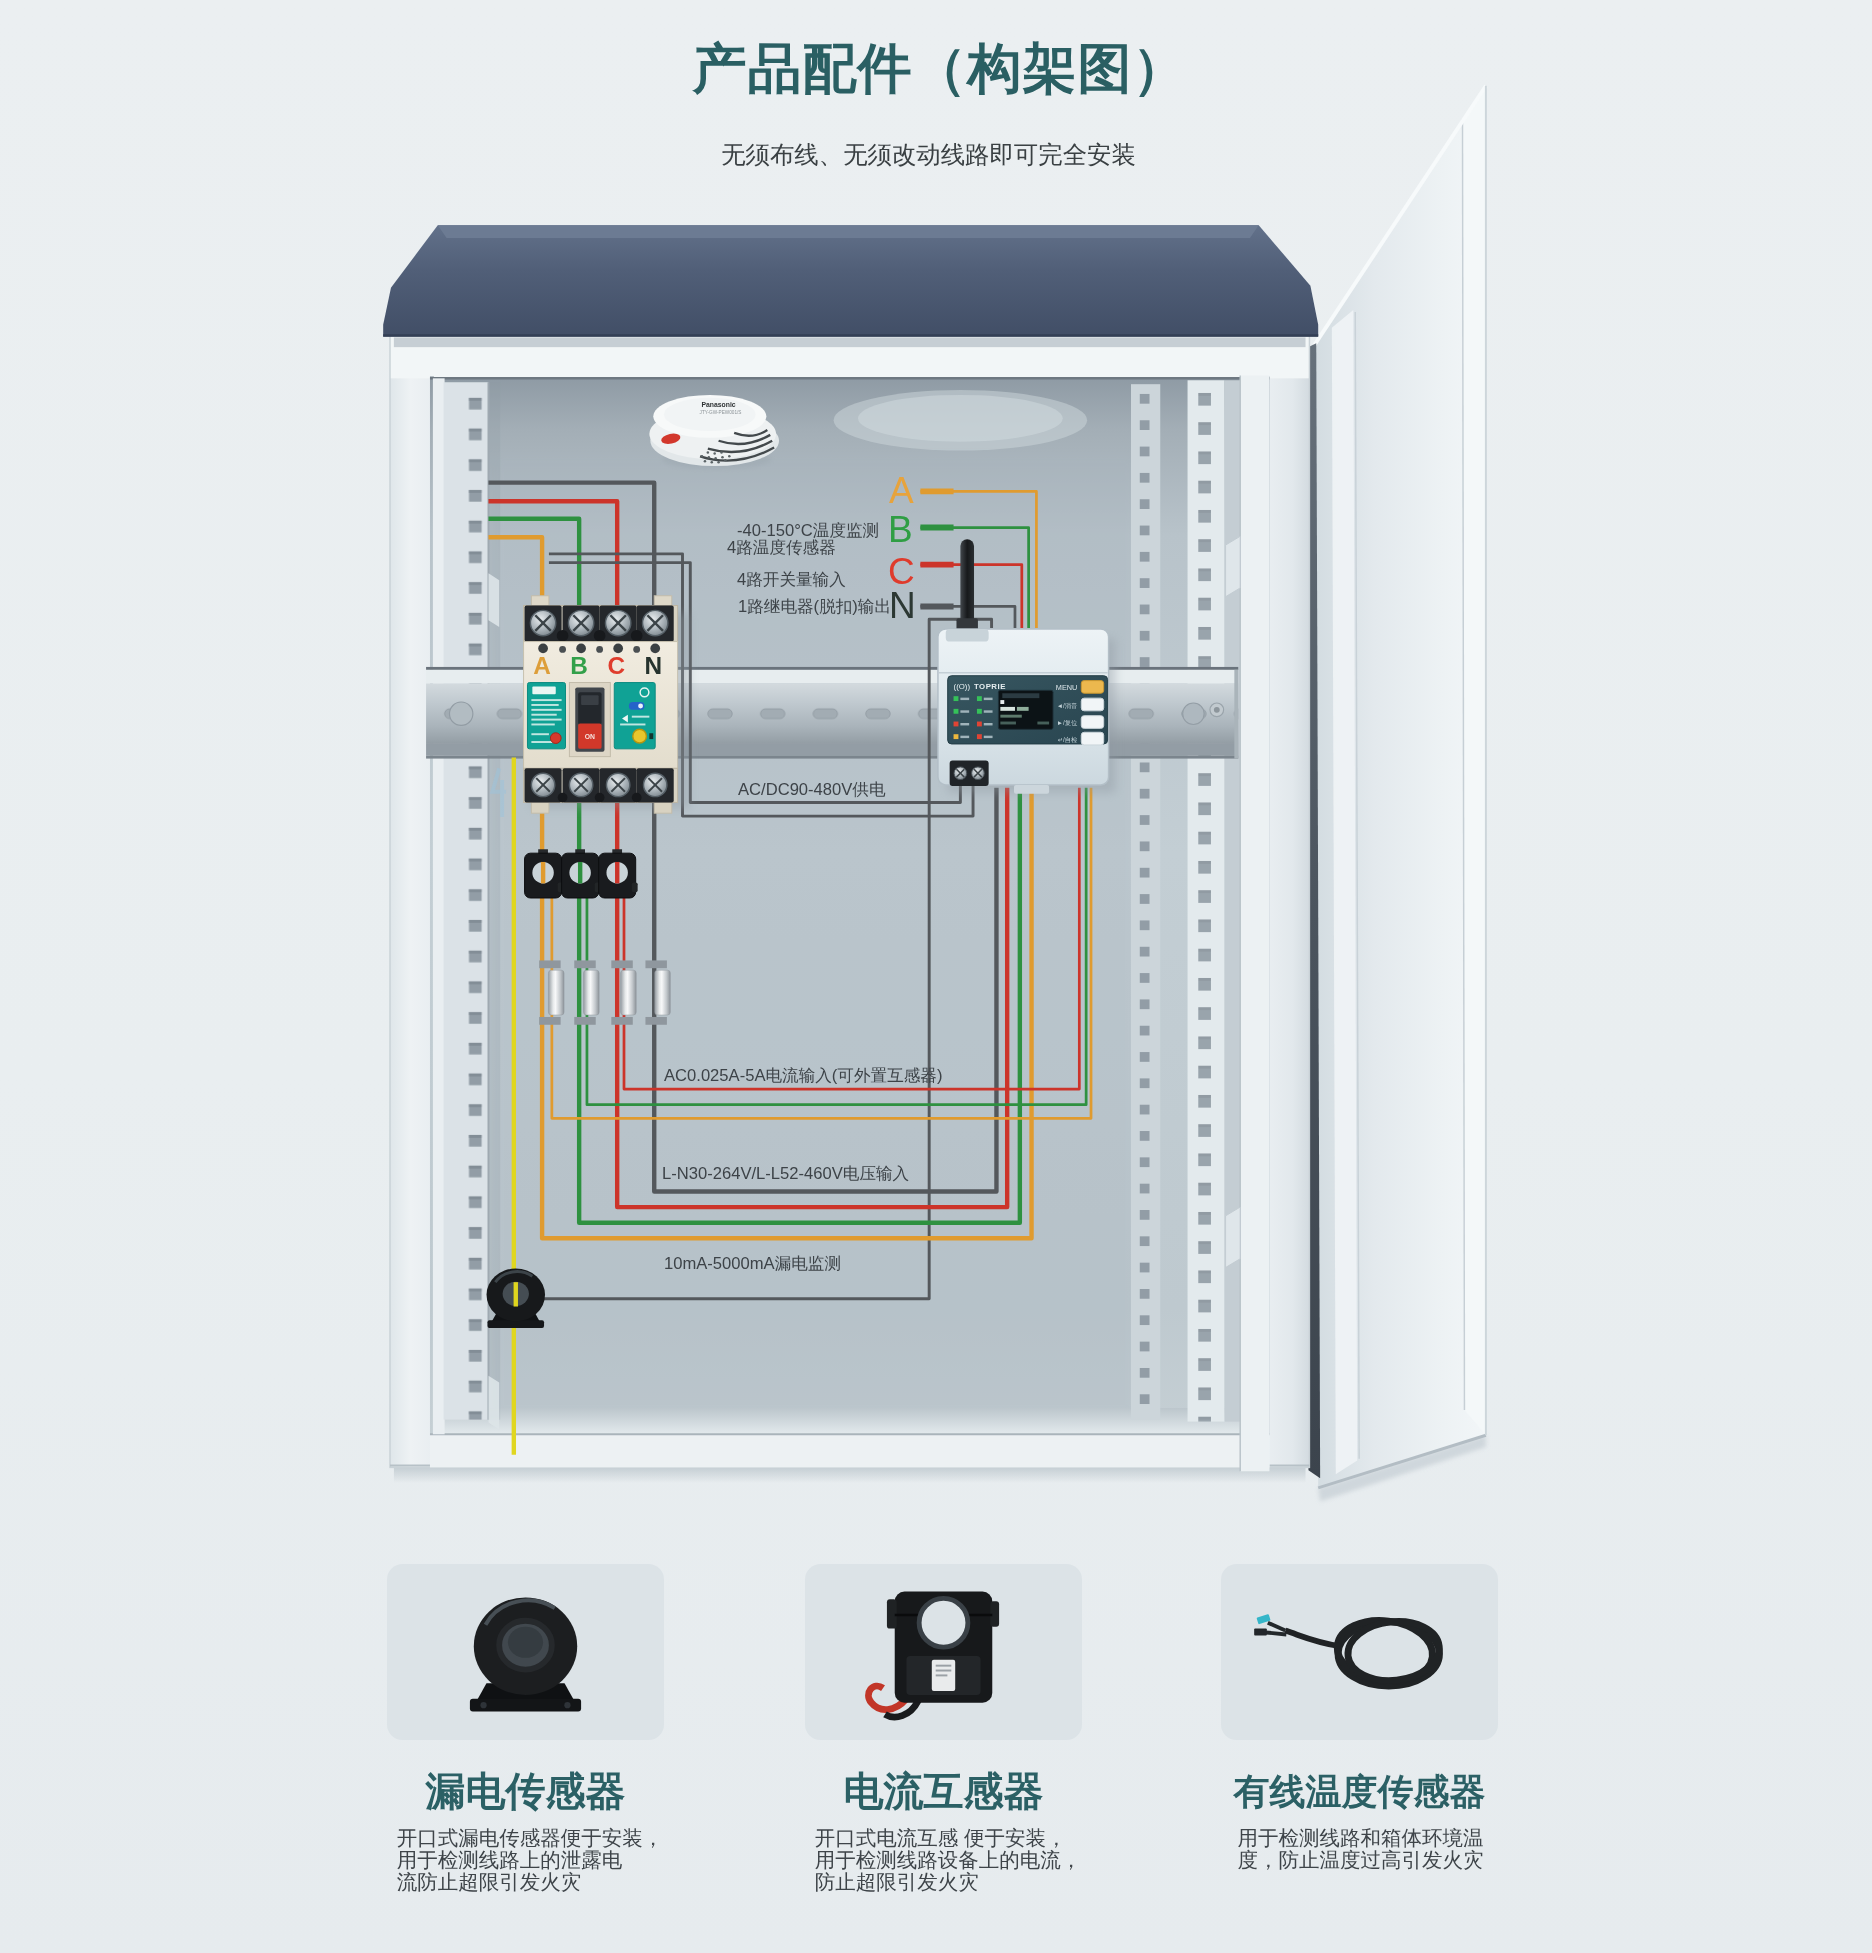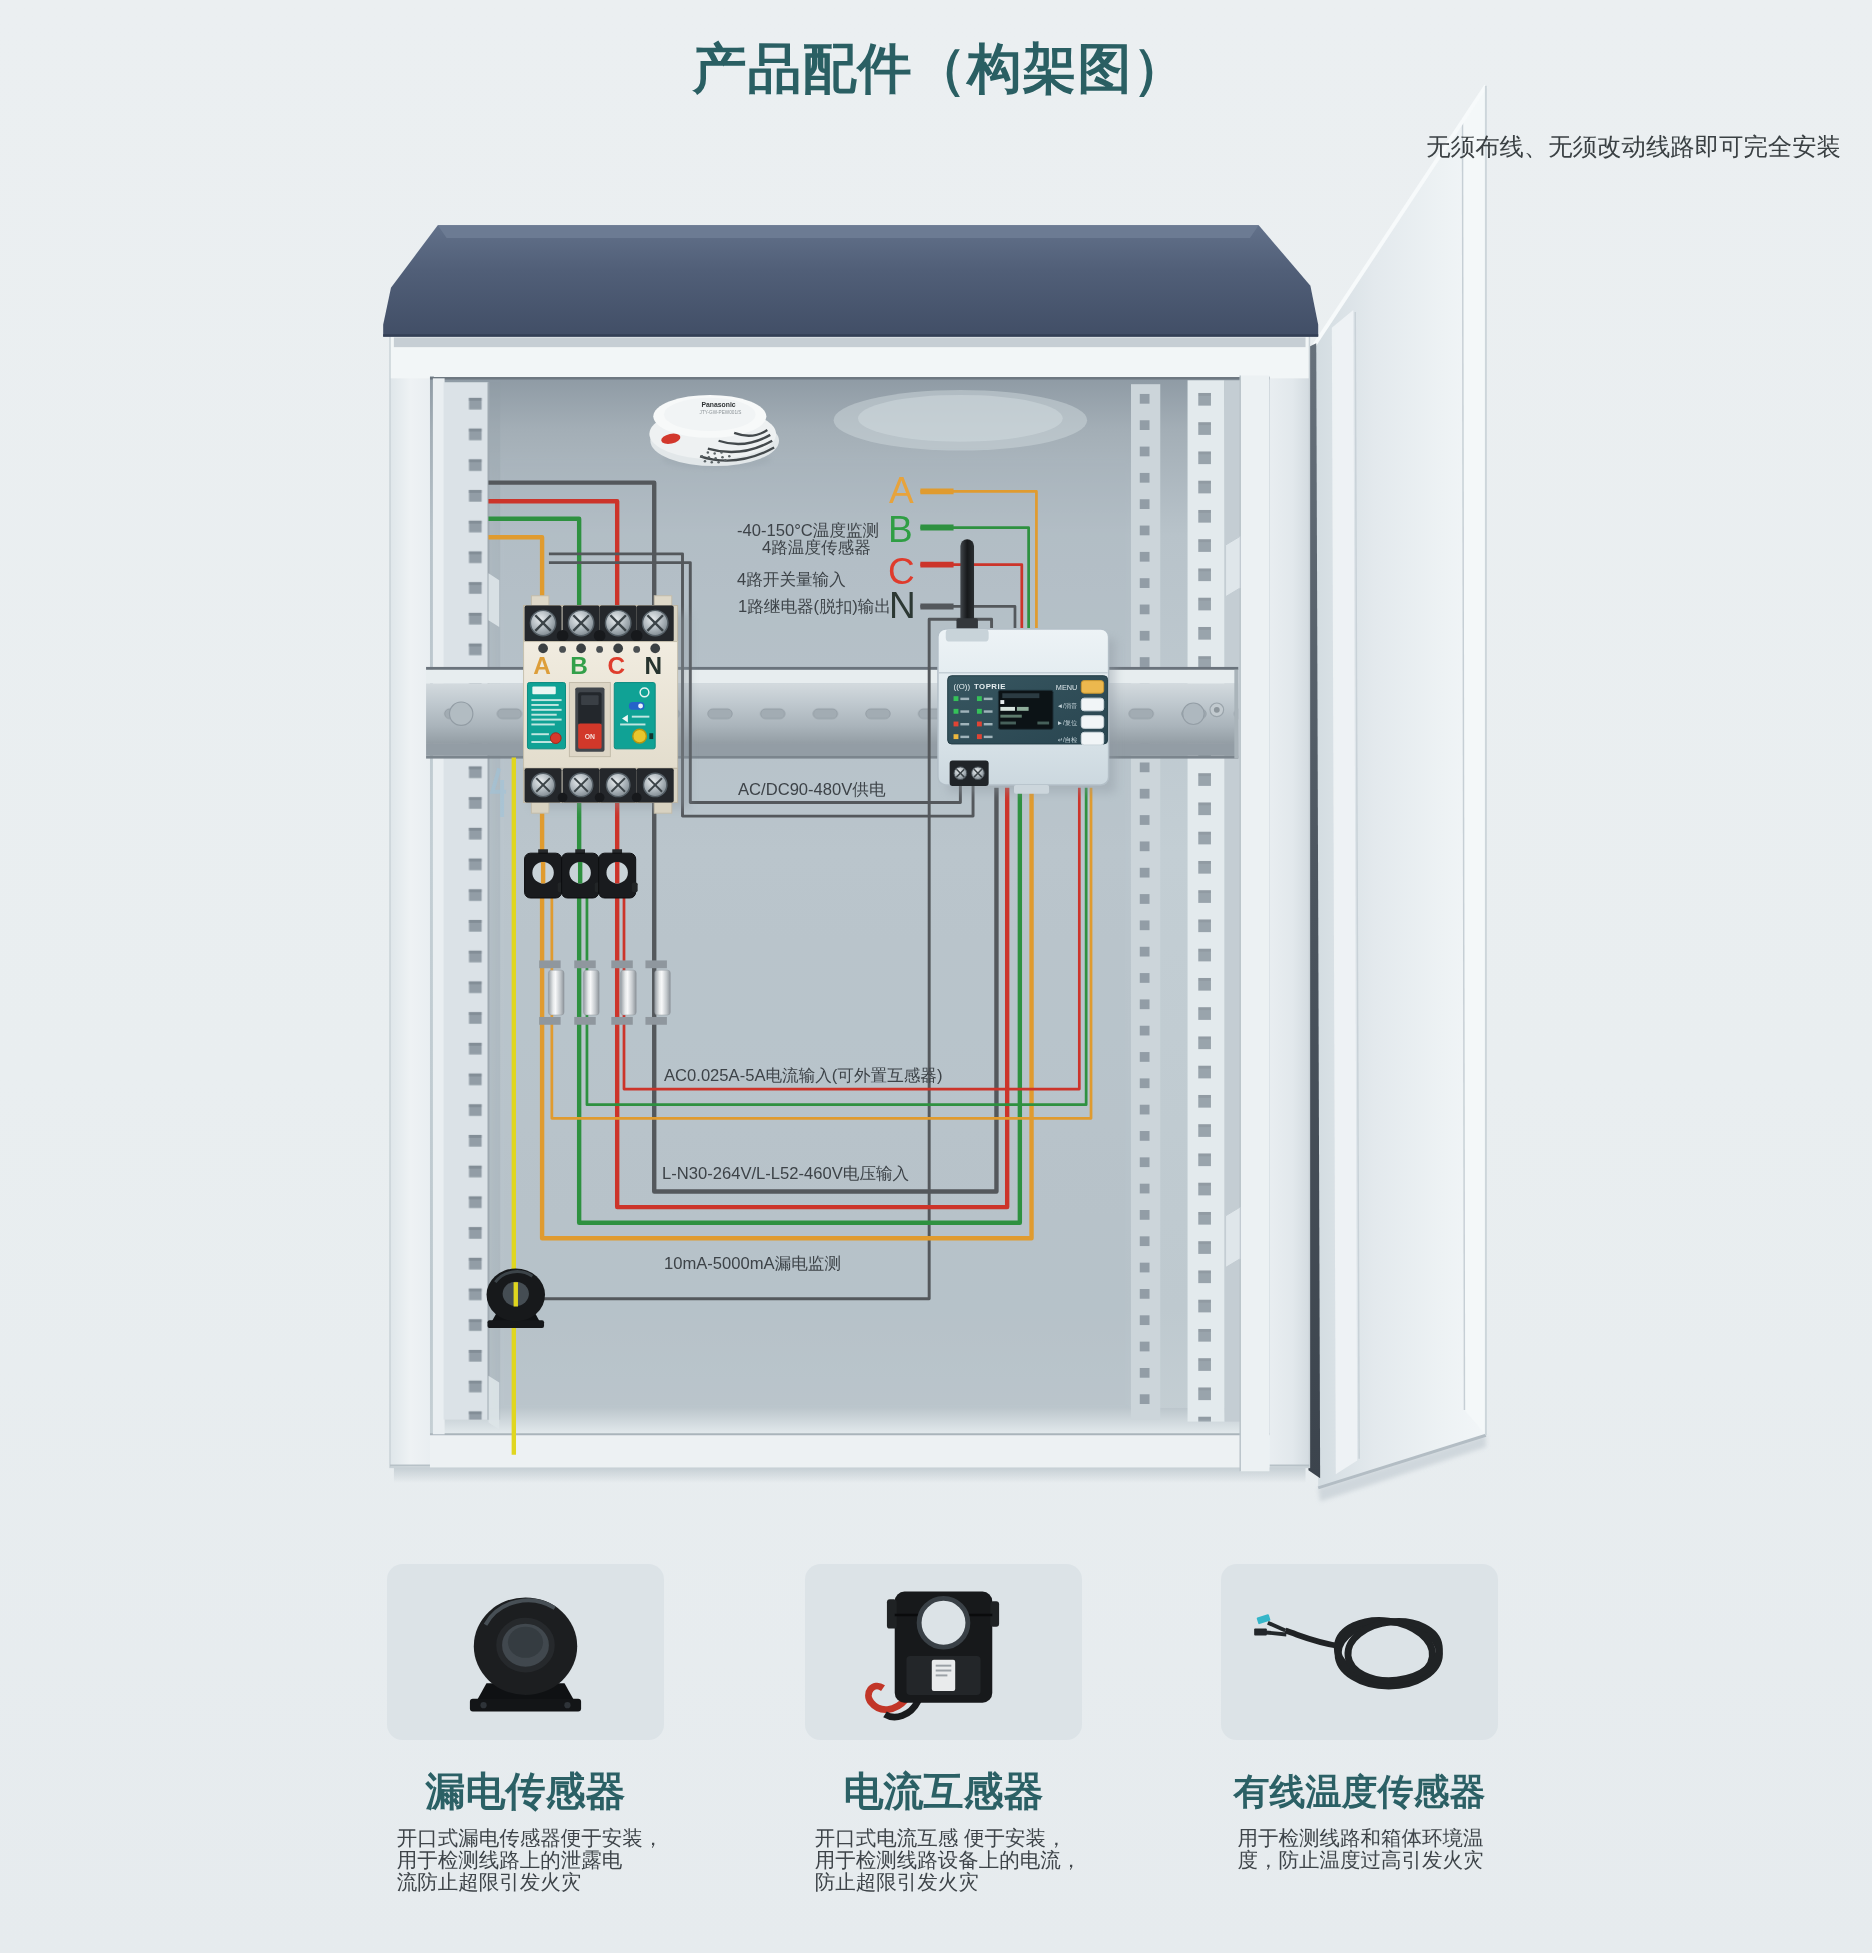--- a/index.html
+++ b/index.html
@@ -4,21 +4,21 @@
 <style>
   html,body{margin:0;padding:0;}
   body{width:1872px;height:1953px;overflow:hidden;
        font-family:"Liberation Sans","DejaVu Sans",sans-serif;
        background:linear-gradient(180deg,#ebeff1 0%,#e9eef0 55%,#e6ebee 100%);}
   .page{position:relative;width:1872px;height:1953px;}
   .scene-svg{position:absolute;left:0;top:0;z-index:1;}
   .overlay{position:absolute;left:0;top:0;width:1872px;height:1953px;z-index:2;pointer-events:none;}
   h1.title{position:absolute;left:0;width:1872px;top:33px;margin:4px;text-align:center;
        font-size:54px;line-height:62px;font-weight:700;color:#2a5f63;letter-spacing:1px;}
-  p.subtitle{position:absolute;left:0;width:1841px;top:131px;margin:0;text-align:right;
+  p.subtitle{position:absolute;left:0;width:1841px;top:131px;margin:8px;text-align:center;
        font-size:24.4px;line-height:31px;color:#3a4043;letter-spacing:0px;}
   .lbl{position:absolute;font-size:16.6px;line-height:19.5px;color:#3d4348;white-space:nowrap;}
   .phase{position:absolute;font-size:37px;line-height:37px;font-weight:500;}
   .phase-a{left:889px;top:472px;color:#e7a33c;}
   .phase-b{left:888px;top:511px;color:#2f9e44;}
   .phase-c{left:888px;top:553px;color:#df3b2c;}
   .phase-n{left:889px;top:587px;color:#2c3833;}
   .cards{position:absolute;left:0;top:0;width:1872px;height:1668px;z-index:3;}
   .card{position:absolute;top:1564px;width:277px;}
   .card.c1{left:387px;}
@@ -513,21 +513,21 @@
     <ellipse cx="529" cy="1327" rx="13.5" ry="12.5" fill="#454d53"></ellipse>
     <line x1="529" y1="1315" x2="529" y2="1340" stroke="#E0D61F" stroke-width="4.5"></line>
   </g>
 </svg>
 
 <div class="overlay">
   <h1 class="title">产品配件（构架图）</h1>
   <p class="subtitle">无须布线、无须改动线路即可完全安装</p>
 
   <div class="lbl" style="left:737px;top:521px">-40-150°C温度监测</div>
-  <div class="lbl" style="left:762px;top:538px">4路温度传感器</div>
+  <div class="lbl" style="left:727px;top:538px">4路温度传感器</div>
   <div class="lbl" style="left:737px;top:570px">4路开关量输入</div>
   <div class="lbl" style="left:738px;top:597px">1路继电器(脱扣)输出</div>
   <div class="lbl" style="left:738px;top:780px">AC/DC90-480V供电</div>
   <div class="lbl" style="left:664px;top:1066px">AC0.025A-5A电流输入(可外置互感器)</div>
   <div class="lbl" style="left:662px;top:1164px">L-N30-264V/L-L52-460V电压输入</div>
   <div class="lbl" style="left:664px;top:1254px">10mA-5000mA漏电监测</div>
 
   <div class="phase phase-a">A</div>
   <div class="phase phase-b">B</div>
   <div class="phase phase-c">C</div>

